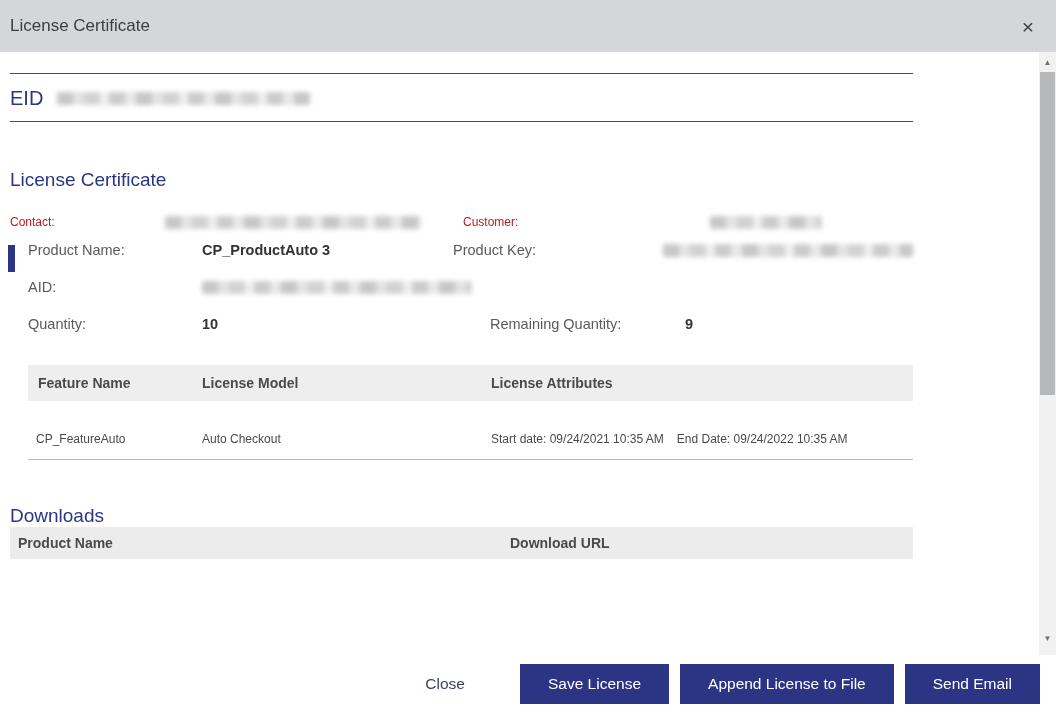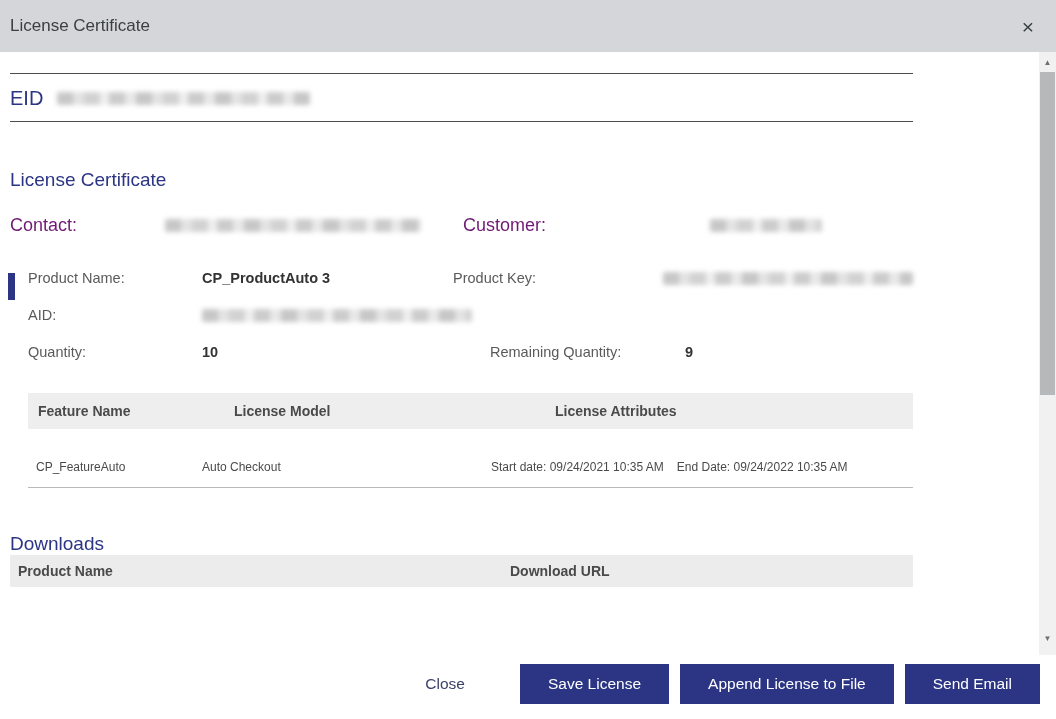--- a/index.html
+++ b/index.html
@@ -52,43 +52,42 @@
     display: inline-block; height: 13px; border-radius: 2px;
     background: repeating-linear-gradient(90deg,
       #c7c7c7 0 16px, #e3e3e3 16px 27px, #d2d2d2 27px 43px,
       #efefef 43px 52px, #cccccc 52px 68px, #e8e8e8 68px 79px);
     filter: blur(2.5px);
   }
 
   .pair-row { display: flex; margin-top: 24px; }
   .pair-col-left  { display: flex; width: 453px; align-items: center; }
   .pair-col-right { display: flex; flex: 1; align-items: center; }
-  .field-label { font-size: 18px; color: #701a75; }
+  .field-label { font-size: 12px; color: #b91c1c; }
   .contact-label { width: 155px; }
   .customer-label { width: 247px; }
 
   
-  .activation { position: relative; margin-top: 34px; padding-left: 18px; }
+  .activation { position: relative; margin-top: 13px; padding-left: 18px; }
   .activation-bar {
     position: absolute; left: -2px; top: 3px; width: 7px; height: 27px;
     background: #2b3583;
   }
   .act-row { display: flex; margin-bottom: 21px; min-height: 16px; align-items: center; }
   .act-col-left  { display: flex; width: 462px; align-items: center; }
   .act-col-right { display: flex; flex: 1; align-items: center; }
   .act-label-l { width: 174px; font-size: 14.5px; color: #5a5a5a; }
   .act-label-r { width: 195px; font-size: 14.5px; color: #5a5a5a; }
   .act-value { font-size: 14.5px; color: #333; font-weight: 700; }
 
   
   .feature-table { margin: 33px 0 0 18px; }
   .ft-head {
     display: flex; background: #eeeeee; height: 36px; align-items: center;
     padding-left: 10px;
-    gap: 32px;
   }
   .ft-head .c1 { width: 164px; }
   .ft-head .c2 { width: 289px; }
   .ft-head span { font-size: 14px; font-weight: 700; color: #4a4a4a; }
   .ft-row {
     display: flex; align-items: center;
     padding: 31px 0 13px 8px;
     border-bottom: 1px solid #b9b9b9;
   }
   .ft-row .c1 { width: 166px; }

